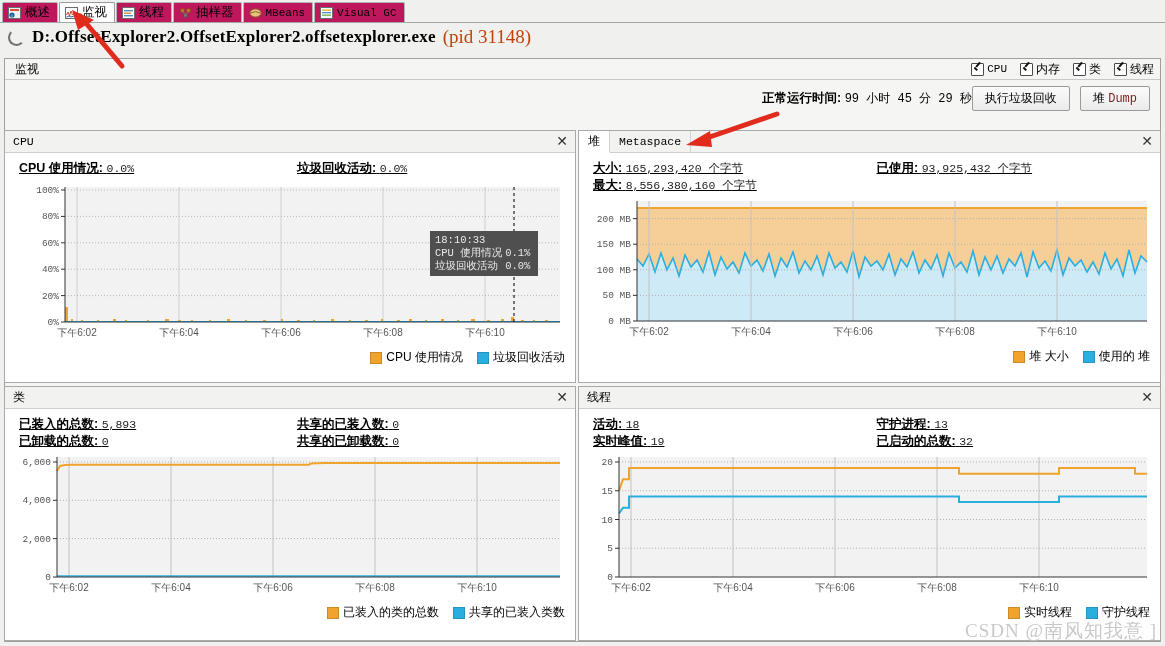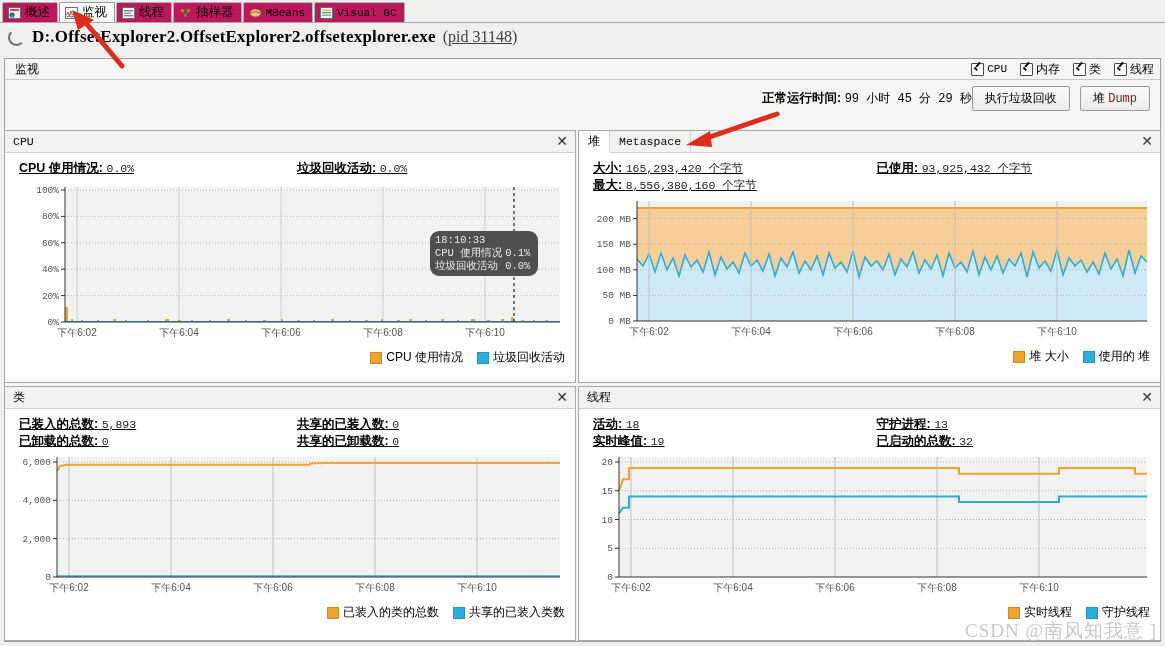--- a/index.html
+++ b/index.html
@@ -28,21 +28,21 @@
   .titlerow{
     height:28px;display:flex;align-items:center;gap:7px;padding-left:8px;
     background:#f0f0ee;
   }
   .title-main{
     font-family:"Liberation Serif","DejaVu Serif",serif;
     font-size:17px;font-weight:bold;letter-spacing:.2px;
   }
   .title-pid{
     font-family:"Liberation Serif","DejaVu Serif",serif;
-    font-size:16px;color:#404040;text-decoration:underline;
+    font-size:19px;color:#c2410c;
   }
   .spinner{
     width:13px;height:13px;border:2.5px solid #707070;border-radius:50%;
     border-top-color:transparent;border-right-color:transparent;flex:none;
   }
   
   .monpanel{
     position:absolute;left:4px;top:58px;width:1157px;height:584px;
     border:1px solid #a0a0a0;background:#f5f5f3;box-sizing:border-box;
   }
@@ -119,21 +119,20 @@
   .sw{width:10px;height:10px;flex:none;border:1px solid rgba(0,0,0,.15);}
   .sw.o{background:#f0a32d;}
   .sw.b{background:#2aaede;}
   .plot{position:relative;}
   .plot svg{display:block;}
   .tip{
     position:absolute;background:#4f4f4f;color:#e9e9e9;
     font-family:"Liberation Mono","DejaVu Sans Mono",monospace;
     font-size:10.5px;line-height:13px;padding:3px 5px;white-space:nowrap;
     z-index:5;
-    border-radius:9px;
   }
   .tip td{padding:0 3px 0 0;color:#e9e9e9;font-size:10.5px;}
   .tip table{border-collapse:collapse;}
   .tip .num{text-align:right;}
   
   .arrow{position:absolute;pointer-events:none;z-index:50;}
   .wm{
     position:absolute;right:8px;bottom:2px;color:#c9c9c9;font-size:19px;
     font-family:"Liberation Serif",serif;letter-spacing:1px;z-index:40;
     white-space:nowrap;

